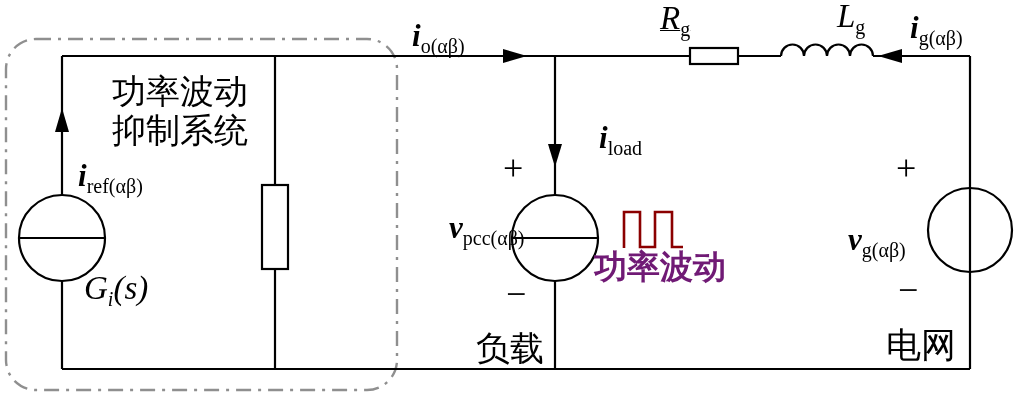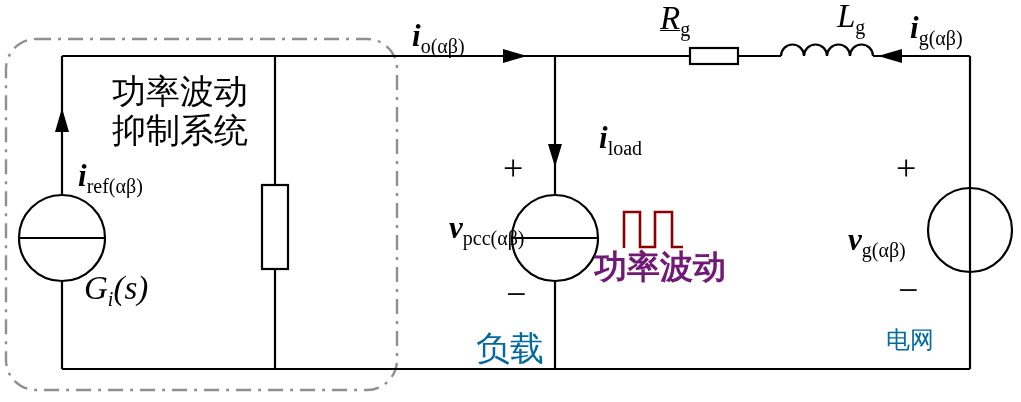--- a/index.html
+++ b/index.html
@@ -9,21 +9,21 @@
   .lbl{position:absolute;white-space:nowrap;color:#000;line-height:1;}
   
   .m{font-family:"Liberation Serif",serif;font-style:italic;font-size:31px;}
   .m.bold{font-weight:bold;}
   .m.big{font-size:33px;}
   .sub{font-family:"Liberation Serif",serif;font-style:normal;font-size:20px;
        vertical-align:-7px;letter-spacing:0;}
   .sub.it{font-style:italic;}
   .suffix{font-family:"Liberation Serif",serif;font-style:italic;font-size:33px;}
   
-  .cjk{font-family:"Liberation Serif",serif;font-size:34px;color:#0369a1;}
+  .cjk{font-family:"Liberation Serif",serif;font-size:34px;color:#000000;}
   .cjk.accent{color:#701a75;font-weight:bold;font-size:33px;}
   .title-box{text-align:center;line-height:39px;font-size:34px;}
   .sign{font-family:"Liberation Serif",serif;font-size:36px;font-weight:normal;color:#000;}
 </style>
 </head>
 <body>
 
 <div class="canvas">
 
   <svg width="1021" height="402" viewBox="0 0 1021 402">
@@ -111,15 +111,15 @@
     <span class="m bold">i</span><span class="sub">g(αβ)</span>
   </div>
 
   <div class="lbl" style="left:848px;top:214px;margin-top:10px;">
     <span class="m bold">v</span><span class="sub">g(αβ)</span>
   </div>
 
   <div class="lbl sign" style="left:896px;top:150px;">+</div>
   <div class="lbl sign" style="left:898px;top:272px;">−</div>
 
-  <div class="lbl cjk" style="left:886px;top:328px;font-size:24px;">电网</div>
+  <div class="lbl cjk" style="left:886px;top:328px;font-size:35px;">电网</div>
 
 </div>
 
 </body></html>

